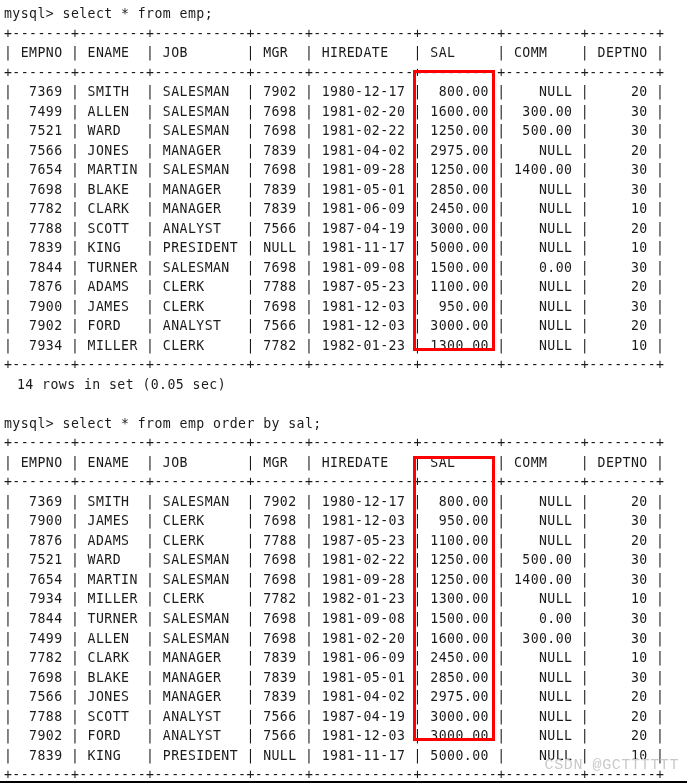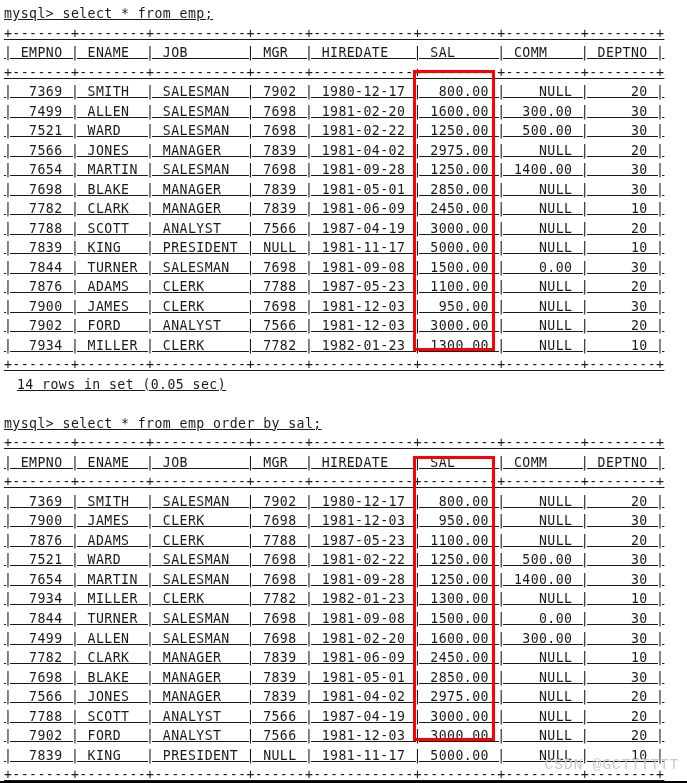--- a/index.html
+++ b/index.html
@@ -31,21 +31,20 @@
     font-size: 13.2px;
     line-height: 19.52px;
     color: #1b1b1b;
     letter-spacing: 0.42px;
     white-space: pre;
     font-weight: 500;
   }
   .line {
     white-space: pre;
     height: 19.52px;
-    text-decoration: underline;
   }
   .blank {
     height: 19.52px;
   }
   .rule {
     color: #1b1b1b;
   }
   .prompt-line {
     color: #1b1b1b;
   }

